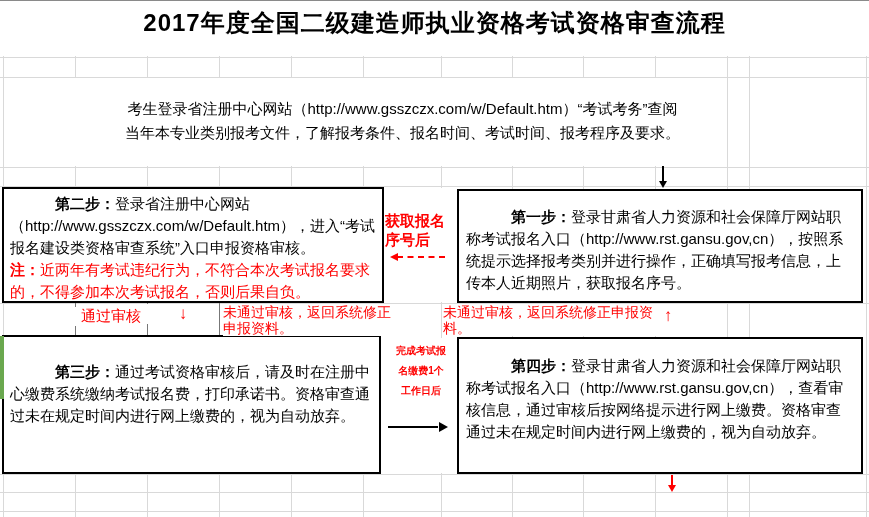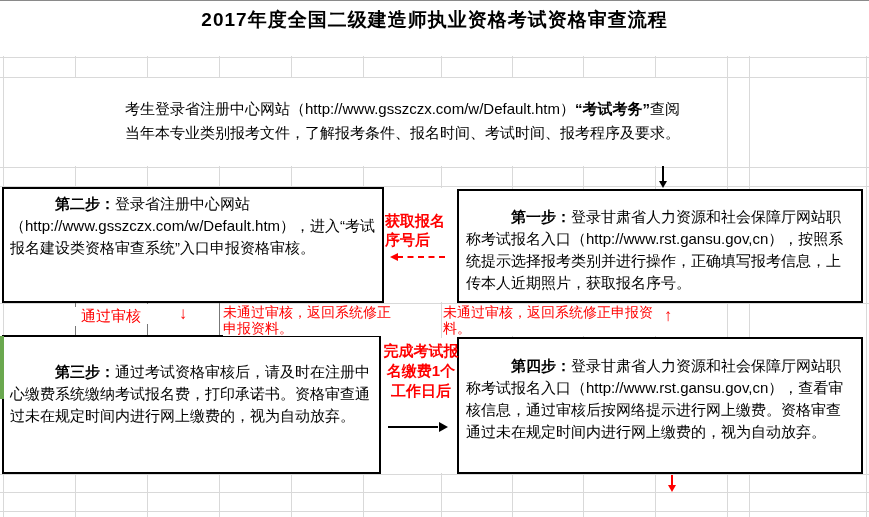--- a/index.html
+++ b/index.html
@@ -11,28 +11,28 @@
   
   .gv{position:absolute;top:0;bottom:0;width:1px;background:#d9d9d9;z-index:0;}
   .gh{position:absolute;left:0;right:0;height:1px;background:#d9d9d9;z-index:0;}
   .gv-dark{position:absolute;width:1px;background:#777;z-index:1;}
   .top-edge{position:absolute;left:0;right:0;top:0;height:1px;background:#8a8a8a;z-index:4;}
   
   .merge{position:absolute;background:#fff;z-index:1;}
   
   .title{
     position:absolute;left:0;right:0;top:7px;text-align:center;
-    font-size:19px;font-weight:bold;letter-spacing:1px;z-index:2;
+    font-size:24px;font-weight:bold;letter-spacing:1px;z-index:2;
   }
   
   .intro{
     position:absolute;left:80px;top:97px;width:645px;z-index:2;
     font-size:15px;line-height:24px;text-align:center;white-space:pre-line;
   }
-  .intro b{font-weight:bold;}
+  .intro b{font-weight:normal;}
   
   .box{
     position:absolute;background:#fff;border:2px solid #000;z-index:2;
     font-size:15px;line-height:22px;word-break:break-all;
   }
   .box p{margin:0;white-space:pre-line;}
   .box p.indent{text-indent:3em;}
   .box .lbl{font-weight:bold;}
   .red{color:#ff0000;}
   .box-step2{left:2px;top:187px;width:382px;height:116px;padding:4px 6px 12px;box-sizing:border-box;}
@@ -44,21 +44,21 @@
     border:2px solid #000;text-align:center;line-height:19px;padding-top:1px;
   }
   
   .conn{position:absolute;z-index:3;color:#ff0000;}
   .c-serial{left:385px;top:211px;width:72px;font-size:15px;font-weight:bold;line-height:19px;text-align:left;white-space:pre-line;}
   .c-pass{left:75px;top:307px;width:72px;font-size:15px;text-align:center;background:#fff;}
   .c-downglyph{left:147px;top:304px;width:72px;font-size:17px;text-align:center;background:#fff;}
   .c-failL{left:223px;top:304px;width:176px;font-size:14px;line-height:16px;background:#fff;}
   .c-failR{left:443px;top:304px;width:216px;font-size:14px;line-height:16px;background:#fff;}
   .c-upglyph{left:655px;top:306px;width:26px;font-size:17px;text-align:center;}
-  .c-pay{left:382px;top:341px;width:78px;font-size:15px;font-weight:bold;line-height:20px;text-align:center;white-space:pre-line;}
+  .c-pay{left:382px;top:341px;width:78px;font-size:10px;font-weight:bold;line-height:20px;text-align:center;white-space:pre-line;}
   
   .dash-left{position:absolute;left:390px;top:253px;width:56px;height:8px;z-index:3;}
   .dash-left .shaft{position:absolute;left:7px;top:3px;width:48px;height:0;border-top:2px dashed #ff0000;}
   .dash-left .head{position:absolute;left:0;top:0;width:0;height:0;border-top:4px solid transparent;border-bottom:4px solid transparent;border-right:8px solid #ff0000;}
   .solid-right{position:absolute;left:388px;top:421px;width:60px;height:12px;z-index:3;}
   .solid-right .shaft{position:absolute;left:0;top:5px;width:50px;height:0;border-top:2px solid #000;}
   .solid-right .head{position:absolute;right:0;top:1px;width:0;height:0;border-top:5px solid transparent;border-bottom:5px solid transparent;border-left:9px solid #000;}
   .arrow-down{position:absolute;z-index:3;}
   .arrow-down .shaft{position:absolute;left:3px;top:0;width:2px;}
   .arrow-down .head{position:absolute;left:0;width:0;height:0;border-left:4px solid transparent;border-right:4px solid transparent;}
@@ -114,20 +114,21 @@
 当年本专业类别报考文件，了解报考条件、报名时间、考试时间、报考程序及要求。</span></div>
 
   <div class="arrow-down ad-black">
     <div class="shaft"></div>
     <div class="head"></div>
   </div>
 
   <div class="box box-step2">
     <p class="indent"><span class="lbl">第二步：</span><span>登录省注册中心网站
 （http://www.gsszczx.com/w/Default.htm），进入“考试报名建设类资格审查系统”入口申报资格审核。</span></p>
+    <p class="red"><span class="lbl">注：</span><span>近两年有考试违纪行为，不符合本次考试报名要求的，不得参加本次考试报名，否则后果自负。</span></p>
   </div>
 
   <div class="box box-step1">
     <p class="indent"><span class="lbl">第一步：</span><span>登录甘肃省人力资源和社会保障厅网站职称考试报名入口（http://www.rst.gansu.gov,cn），按照系统提示选择报考类别并进行操作，正确填写报考信息，上传本人近期照片，获取报名序号。</span></p>
   </div>
 
   <div class="conn c-serial">获取报名
 序号后</div>
   <div class="dash-left">
     <div class="head"></div>

